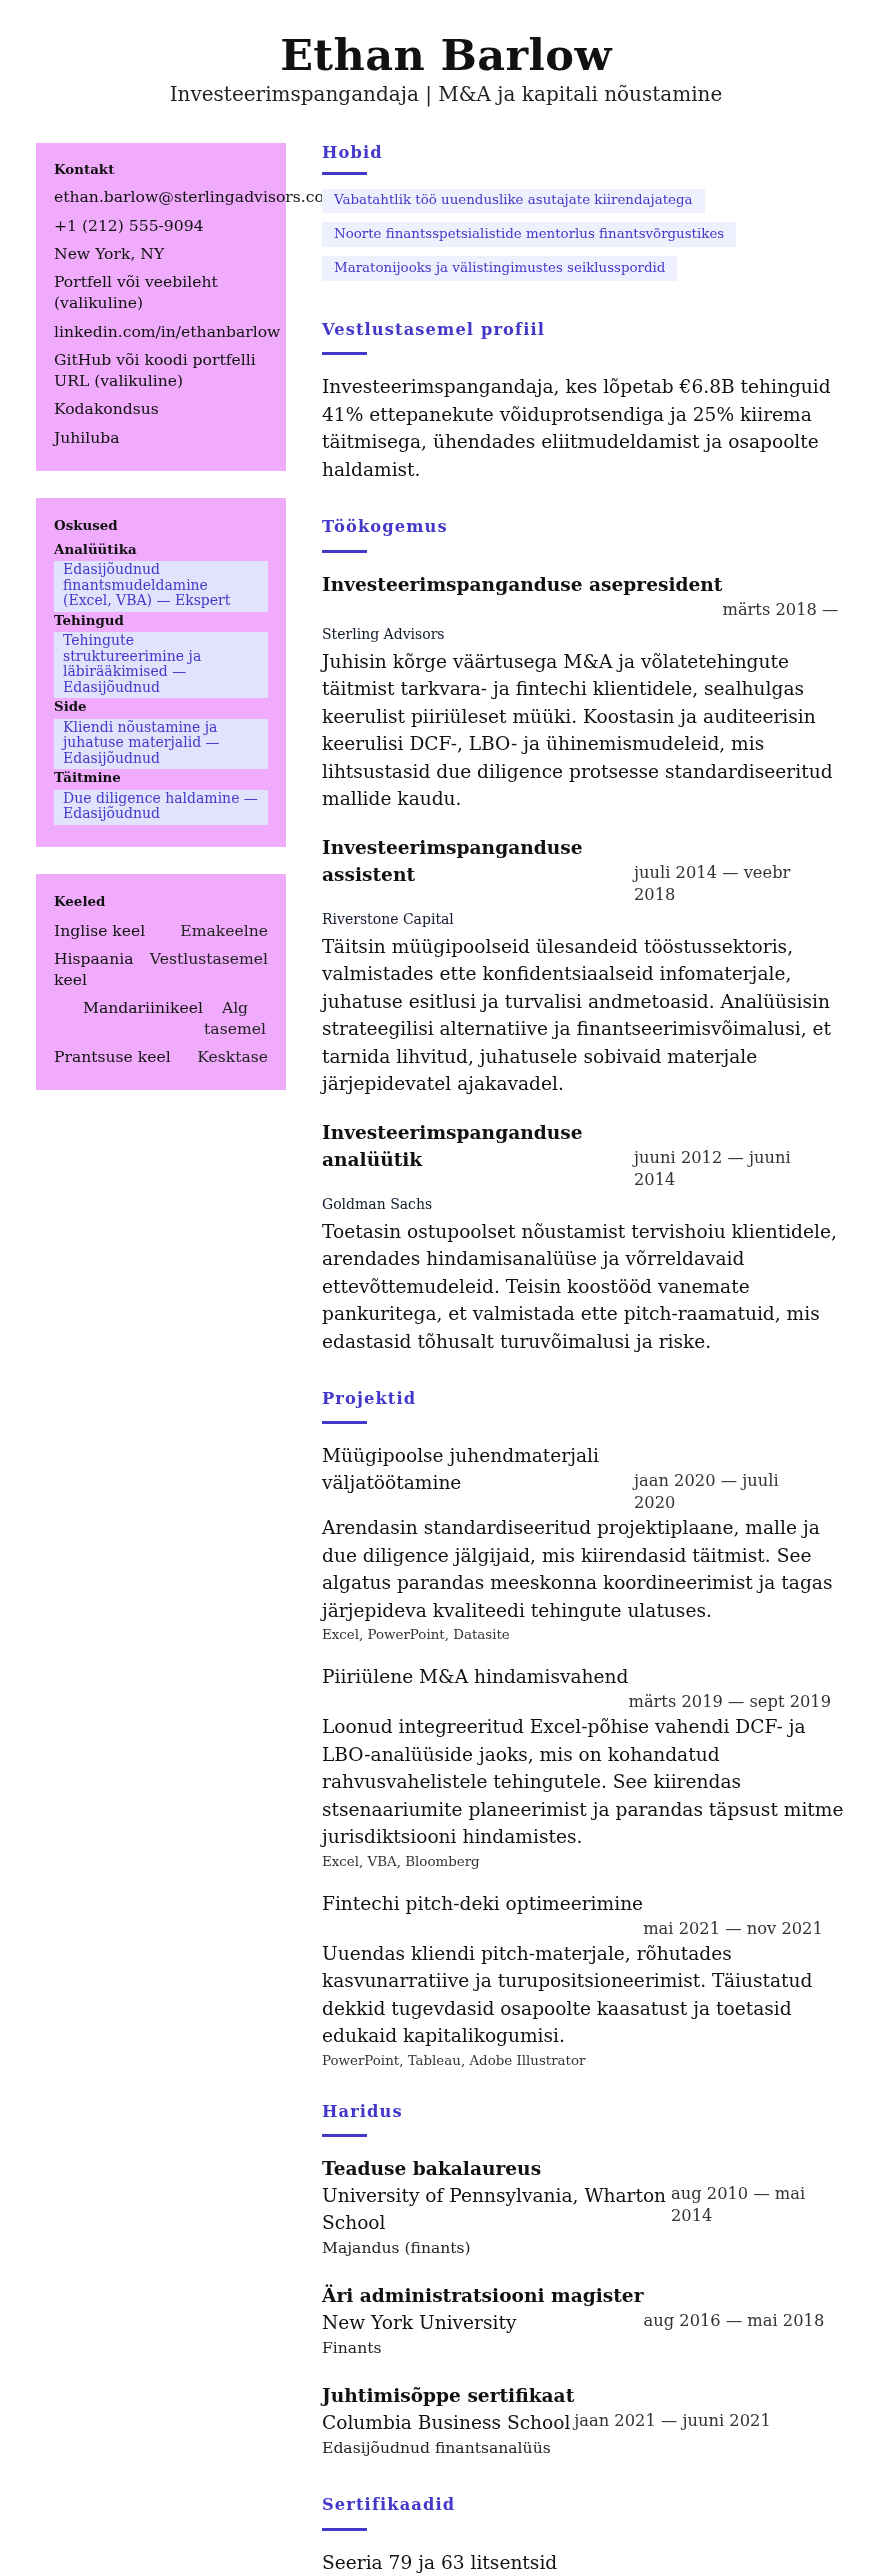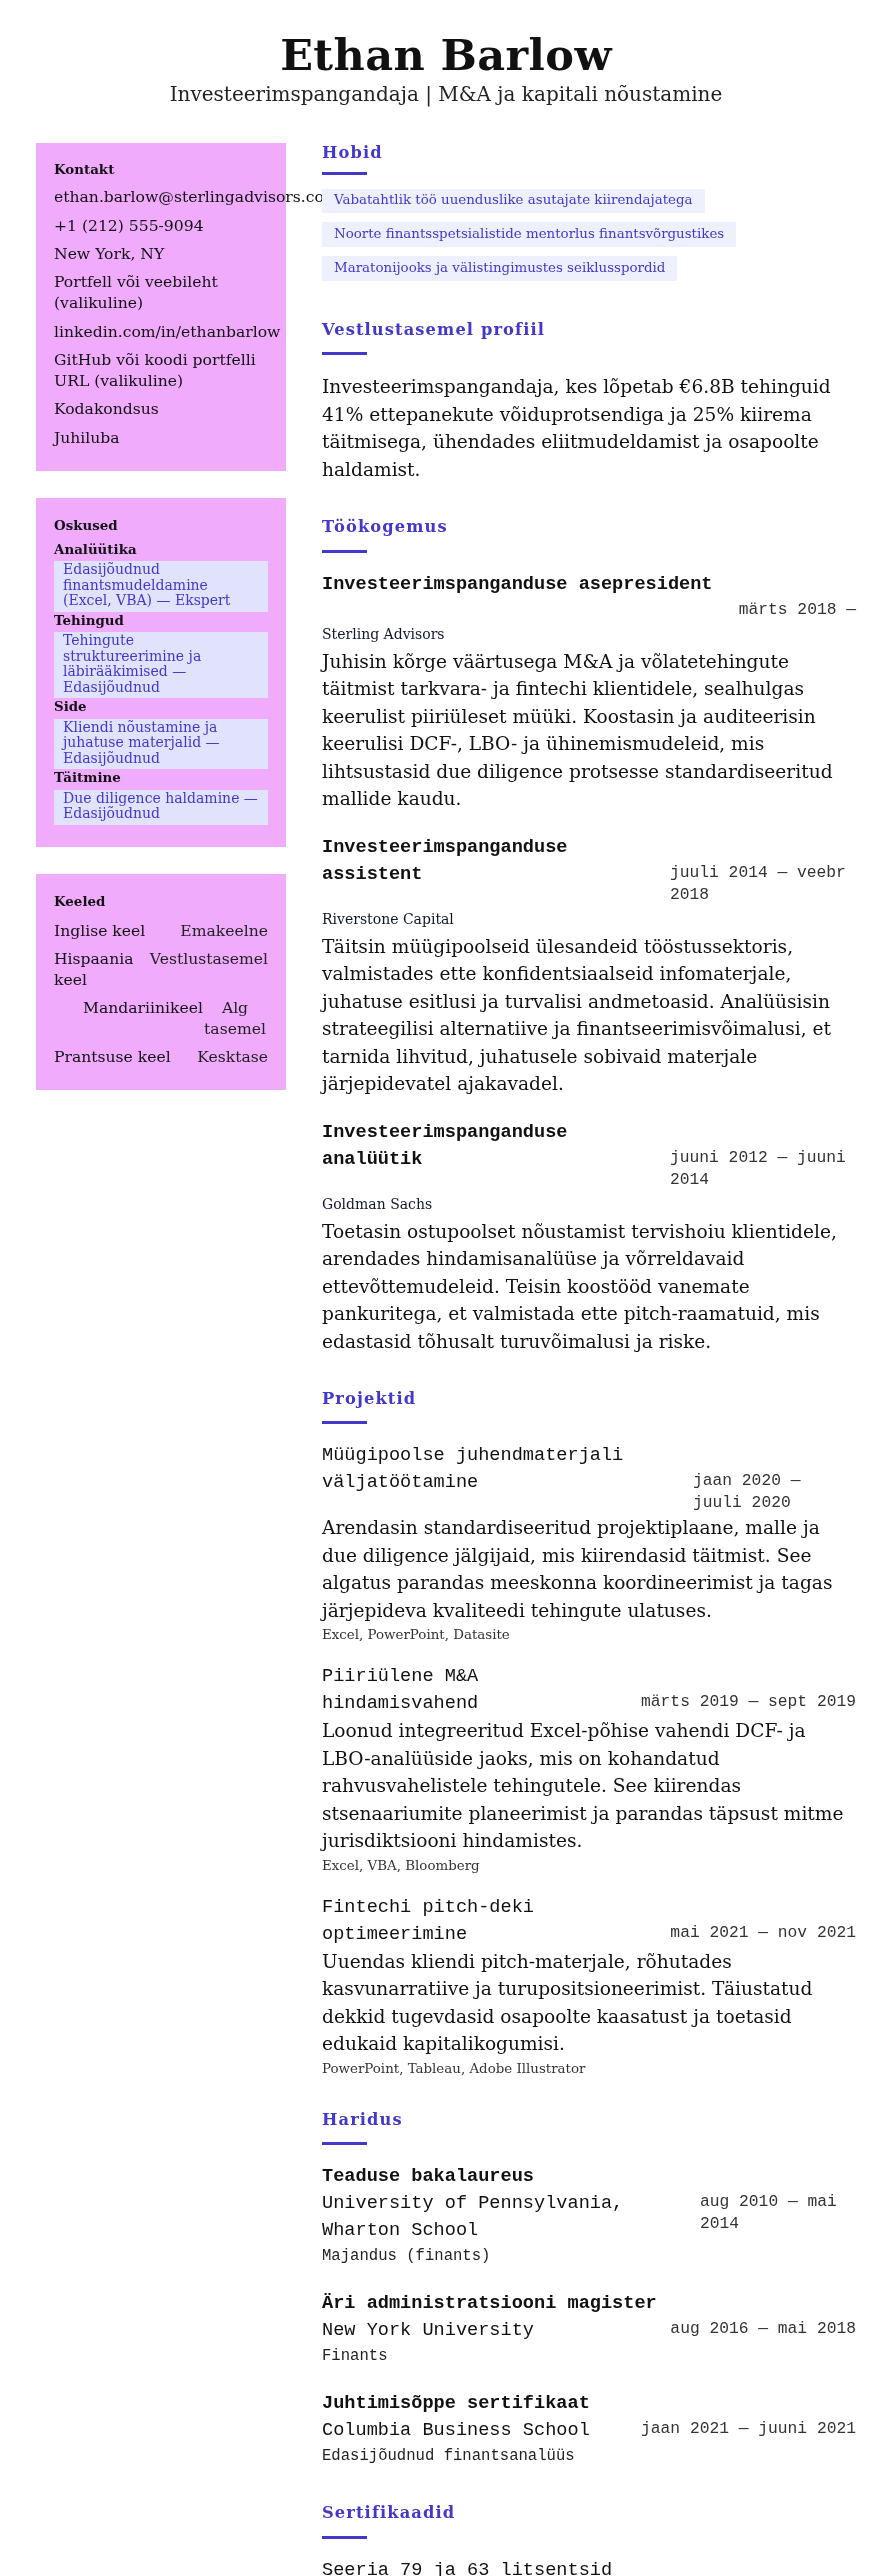--- a/index.html
+++ b/index.html
@@ -58,21 +58,21 @@
     color: #4338ca;
     font-size: 13.4px;
     padding: 3.7px 12px 6px 12px;
     margin-bottom: 9px;
   }
   .hobbies { display: flex; flex-direction: column; align-items: flex-start; }
 
   .profile-text { font-size: 18.6px; line-height: 27.5px; }
 
   .entry { margin-bottom: 21px; }
-  .entry-head { display: flex; justify-content: space-between; align-items: flex-start; font-family: Liberation Mono, monospace; }
+  .entry-head { display: flex; justify-content: flex-start; align-items: flex-start; }
   .entry-title { font-size: 18.6px; font-weight: bold; line-height: 27px; }
   .entry-date { font-size: 16.3px; color: #333; line-height: 22px; text-align: left; flex: none; margin-top: 28px; }
   .entry-org { font-size: 14px; color: #0f172a; line-height: 27px; }
   .entry-text { font-size: 18.6px; line-height: 27.5px; }
 
   .proj-title { font-size: 18.6px; line-height: 27px; }
   .proj-tools { font-size: 13.4px; color: #333; margin-top: 3px; }
 
   .edu-school { font-size: 18.6px; line-height: 27px; }
   .edu-field { font-size: 15.6px; line-height: 25px; color: #222; }

